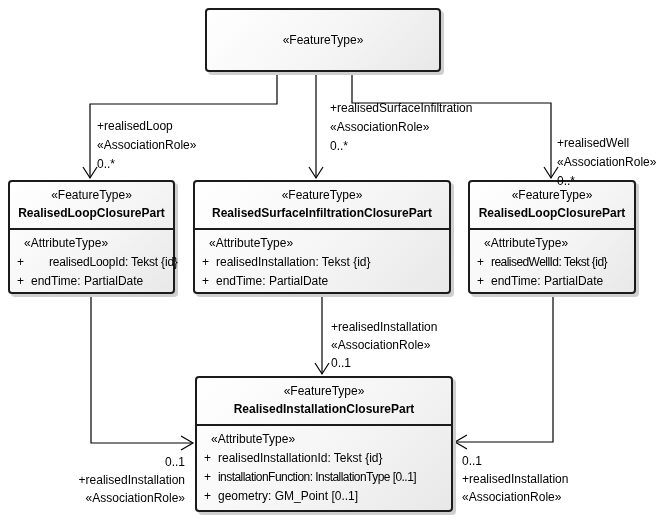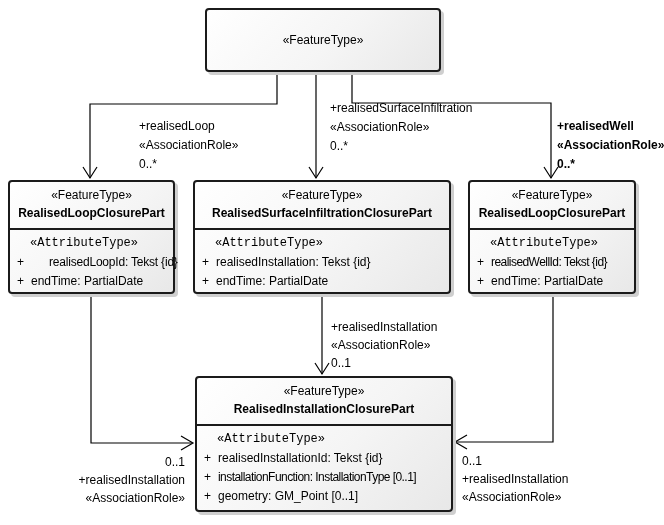--- a/index.html
+++ b/index.html
@@ -14,40 +14,40 @@
     position:absolute; box-sizing:border-box;
     border:2px solid #1b1b1b; border-radius:4px;
     background:linear-gradient(135deg,#ffffff 0%,#f5f5f5 55%,#e8e8e8 100%);
     box-shadow:3px 3px 0 #cfcfcf;
     font-size:12px;
   }
   .cls-header { display:flex; flex-direction:column; justify-content:center; text-align:center; }
   .stereotype { line-height:17px; }
   .cls-name { font-weight:bold; line-height:19px; white-space:nowrap; }
   .attrs { border-top:2px solid #1b1b1b; padding-top:4px; }
-  .attr-header { padding-left:20px; line-height:19px;font-family:Liberation Mono, monospace; }
+  .attr-header { padding-left:14px; line-height:19px; }
   .attr-row { display:flex; line-height:19px; }
   .attr-vis { flex:none; width:21px; padding-left:7px; box-sizing:border-box; }
   .attr-text { white-space:nowrap; }
   .condensed { letter-spacing:-0.55px; }
   .slightly-condensed { letter-spacing:-0.2px;margin-left:18px; }
 
   #box-guf { left:205px; top:8px; width:236px; height:64px; }
   #box-guf .cls-header { height:100%; }
   #box-loop { left:8px;  top:180px; width:167px; height:114px; }
   #box-surface { left:193px; top:180px; width:258px; height:114px; }
   #box-well { left:468px; top:180px; width:168px; height:114px; }
   #box-loop .cls-header, #box-surface .cls-header, #box-well .cls-header { height:46px; }
   #box-installation { left:195px; top:376px; width:258px; height:136px; }
   #box-installation .cls-header { height:46px; }
 
   .edge-label { position:absolute; font-size:12px; line-height:19px; white-space:nowrap; }
-  #lbl-loop    { left:97px;  top:117px;margin-left:42px; }
+  #lbl-loop    { left:97px;  top:117px; }
   #lbl-surface { left:330px; top:99px; }
-  #lbl-well    { left:557px; top:117px;font-weight:bold; }
+  #lbl-well    { left:557px; top:134px; }
   #lbl-inst-mid   { left:331px; top:318px; line-height:18px; }
   #lbl-inst-left  { left:0px;   top:453px; width:185px; text-align:right; line-height:18px; }
   #lbl-inst-right { left:462px; top:452px; line-height:18px; }
 </style>
 </head>
 <body>
 
 <div class="canvas">
 
   <svg class="connector-layer" width="664" height="525" viewBox="0 0 664 525" xmlns="http://www.w3.org/2000/svg">

